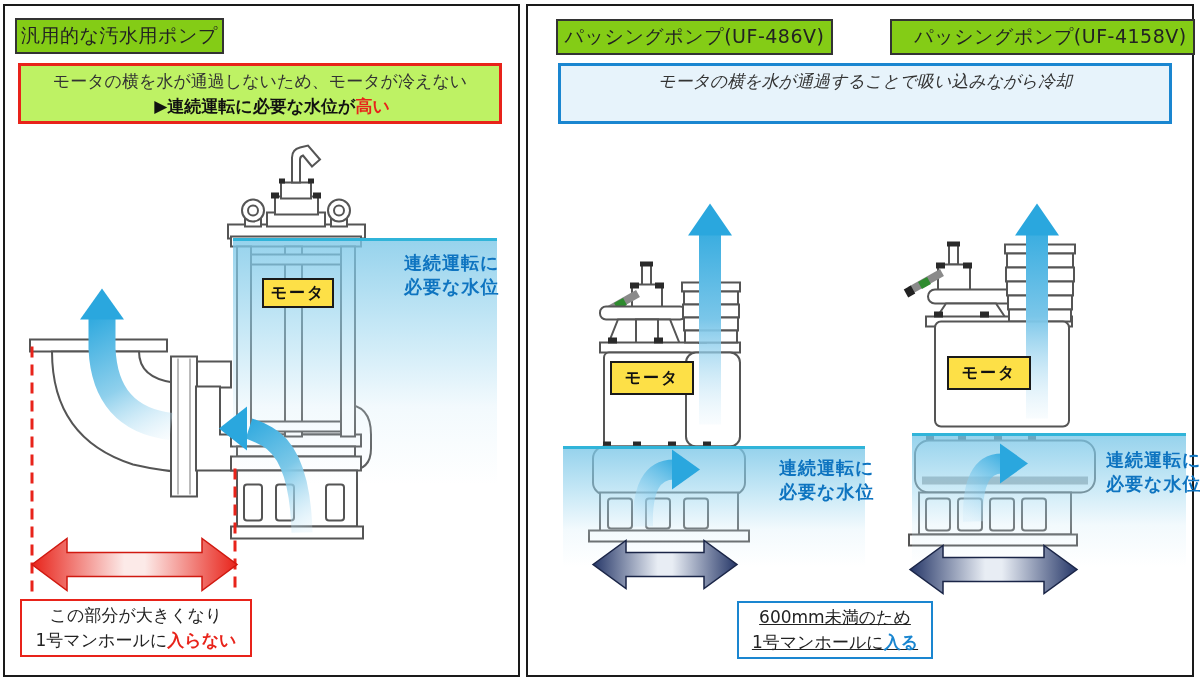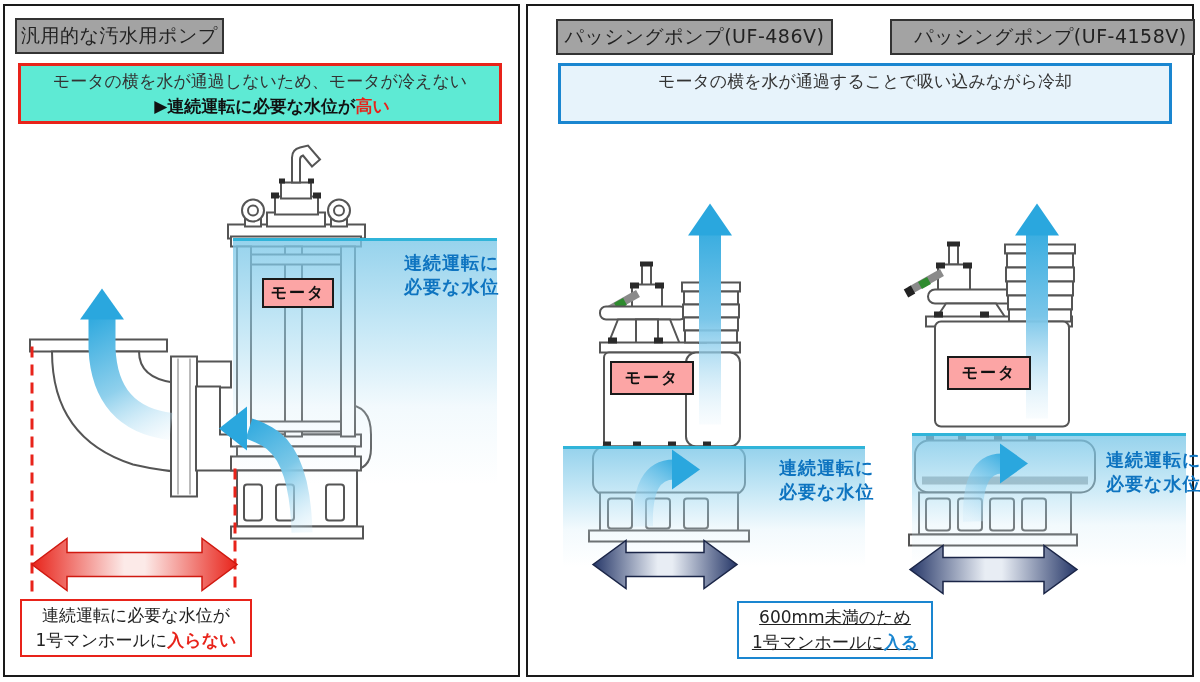--- a/index.html
+++ b/index.html
@@ -2,38 +2,38 @@
 <html><head>
 <meta charset="utf-8">
 <style>
   html,body{margin:0;padding:0;background:#fff;}
   #stage{position:relative;width:1200px;height:682px;background:#fff;overflow:hidden;
          font-family:"DejaVu Sans","Liberation Sans",sans-serif;}
   .panel{position:absolute;top:4px;height:669px;border:2px solid #1a1a1a;background:#fff;}
   #panel-left{left:3px;width:513px;}
   #panel-right{left:526px;width:664px;}
   .layer{position:absolute;inset:0;width:100%;height:100%;}
-  .titlebox{position:absolute;border:2px solid #333;background:#a3a3a3;color:#222;
+  .titlebox{position:absolute;border:2px solid #333;background:#84cc16;color:#222;
             font-size:19px;display:flex;align-items:center;justify-content:center;
             white-space:nowrap;letter-spacing:0.5px;}
   .hbox{position:absolute;text-align:center;font-size:17px;color:#333;padding-top:3px;line-height:25px;}
-  .hbox.red{border:3px solid #e8231a;background:#5eead4;}
-  .hbox.blue{border:3px solid #1a86d0;background:#e7f3fb;}
+  .hbox.red{border:3px solid #e8231a;background:#bef264;}
+  .hbox.blue{border:3px solid #1a86d0;background:#e7f3fb;font-style:italic;}
   .hl2{font-weight:bold;color:#111;margin-left:24px;}
   .red-t{color:#e8231a;}
   .blue-t{color:#1a86d0;}
   .notebox{position:absolute;background:#fff;text-align:center;font-size:17px;
            color:#222;line-height:25px;padding-top:2px;}
   .notebox.red{border:2px solid #e8231a;}
   .notebox.blue{border:2px solid #1a86d0;}
   .notebox .red-t,.notebox .blue-t{font-weight:bold;margin-top:24px;}
   .water{position:absolute;border-top:3px solid #30b4d9;
          background:linear-gradient(to bottom,rgba(125,200,232,0.80) 0%,
             rgba(150,212,238,0.55) 35%,rgba(210,236,248,0.28) 68%,rgba(255,255,255,0) 100%);}
-  .motor{position:absolute;background:#fca5a5;border:2px solid #1a1a1a;color:#111;
+  .motor{position:absolute;background:#fde047;border:2px solid #1a1a1a;color:#111;
          font-weight:bold;font-size:16px;display:flex;align-items:center;justify-content:center;
          letter-spacing:2px;}
   .wlabel{position:absolute;color:#0e74c0;font-weight:bold;font-size:18px;line-height:24px;
           white-space:nowrap;letter-spacing:1px;margin-left:36px;}
   svg{display:block;}
   .ln{fill:#fff;stroke:#555;stroke-width:2;}
   .ln-t{fill:none;stroke:#777;stroke-width:1;}
   .blk{fill:#2a2a2a;stroke:none;}
 </style>
 </head>
@@ -149,21 +149,21 @@
     </div>
 
     <div class="titlebox" style="left:10px;top:12px;width:205px;height:32px;">
       <span>汎用的な汚水用ポンプ</span>
     </div>
     <div class="hbox red" style="left:13px;top:57px;width:478px;height:52px;">
       <div>モータの横を水が通過しないため、モータが冷えない</div>
       <div class="hl2"><span>▶連続運転に必要な水位が</span><span class="red-t">高い</span></div>
     </div>
     <div class="notebox red" style="left:15px;top:593px;width:228px;height:52px;">
-      <div>連続運転に必要な水位が</div>
+      <div>この部分が大きくなり</div>
       <div><span>1号マンホールに</span><span class="red-t">入らない</span></div>
     </div>
   </div>
 
   <div class="panel" id="panel-right">
 
     <svg class="layer" viewBox="0 0 664 668">
 
       <g>
         <rect class="ln" x="114" y="258" width="9" height="22"></rect>

